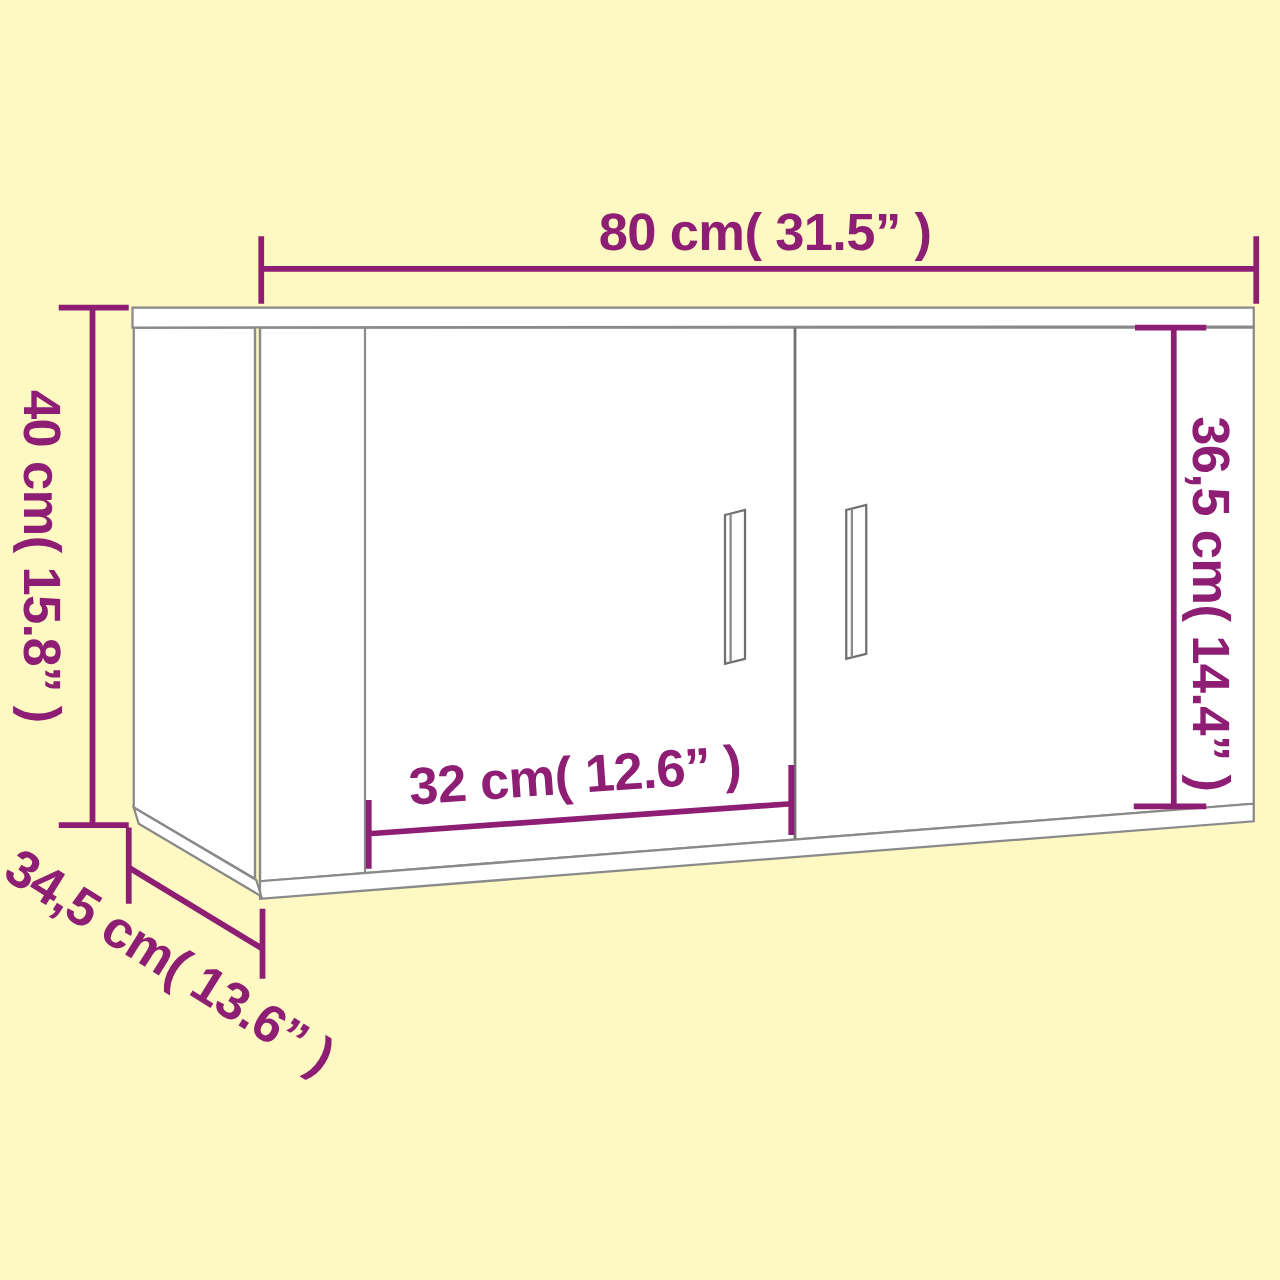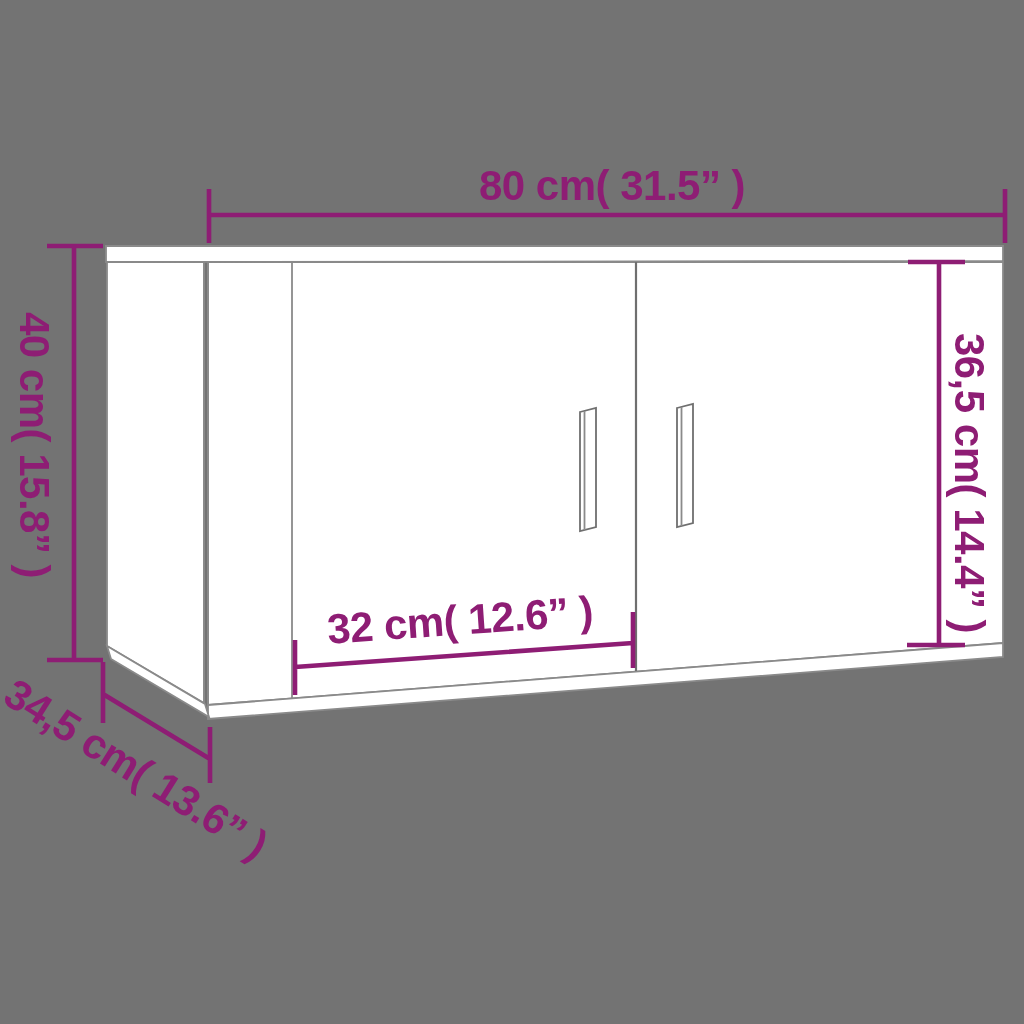--- a/index.html
+++ b/index.html
@@ -1,16 +1,16 @@
 <!DOCTYPE html>
 <html><head>
 <meta charset="utf-8">
 <style>
   html,body{margin:0;padding:0;background:#ffffff;}
-  .stage{position:relative;width:1024px;height:1024px;background:#737373;overflow:hidden;}
+  .stage{position:relative;width:1024px;height:1024px;background:#fef9c3;overflow:hidden;}
   .stage svg{position:absolute;inset:0;}
   .dim-text{
     font-family:"Liberation Sans", sans-serif;
     font-weight:bold;
     font-size:42px;
     letter-spacing:-0.5px;
     fill:#8e1d74;
   }
   .outline{stroke:#8a8a8a;stroke-width:1.8;fill:none;}
   .outline-fill{stroke:#8a8a8a;stroke-width:1.8;fill:#ffffff;}

